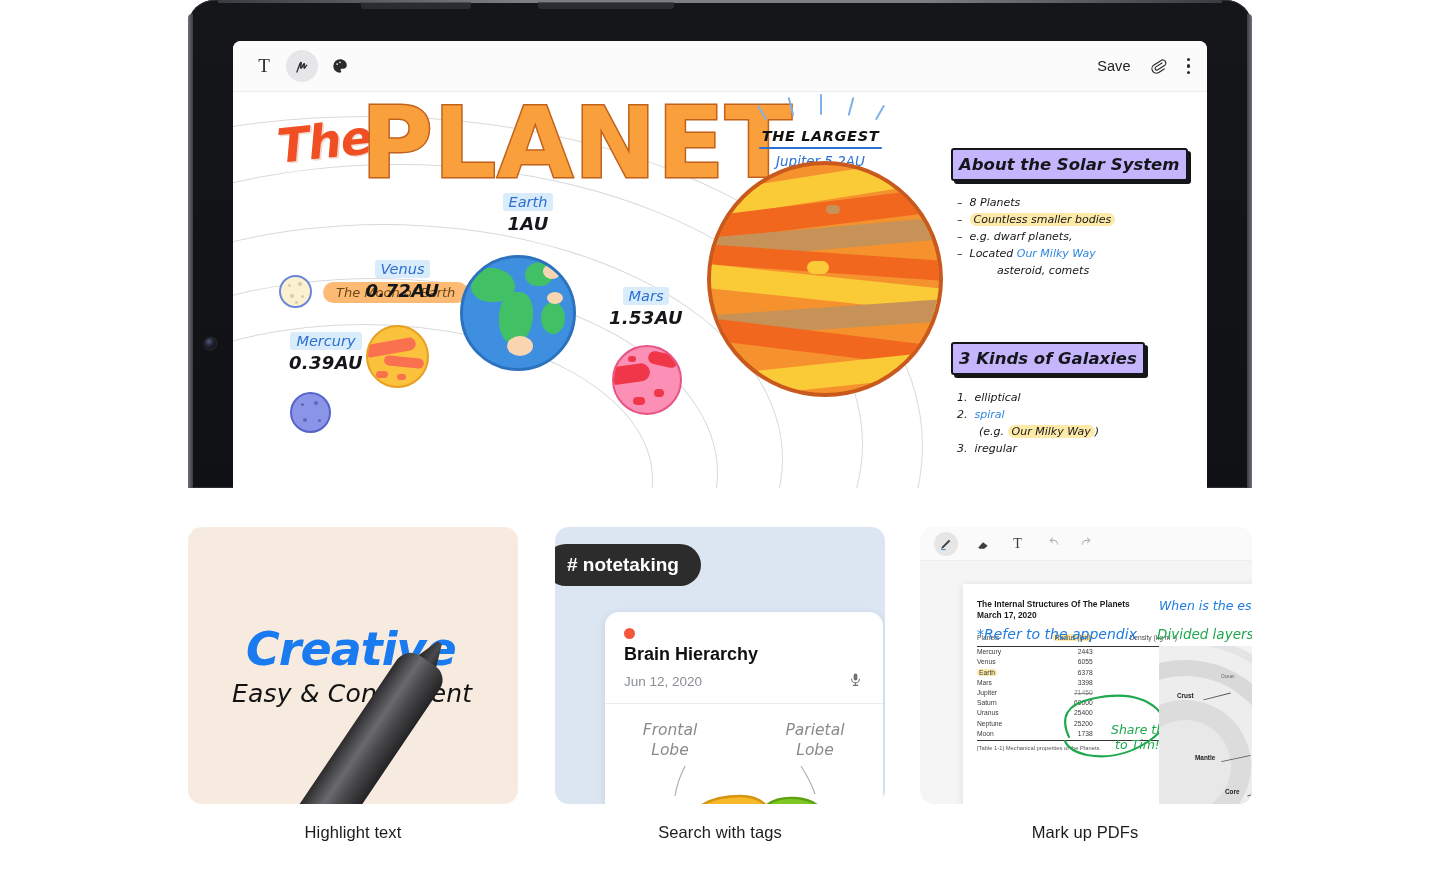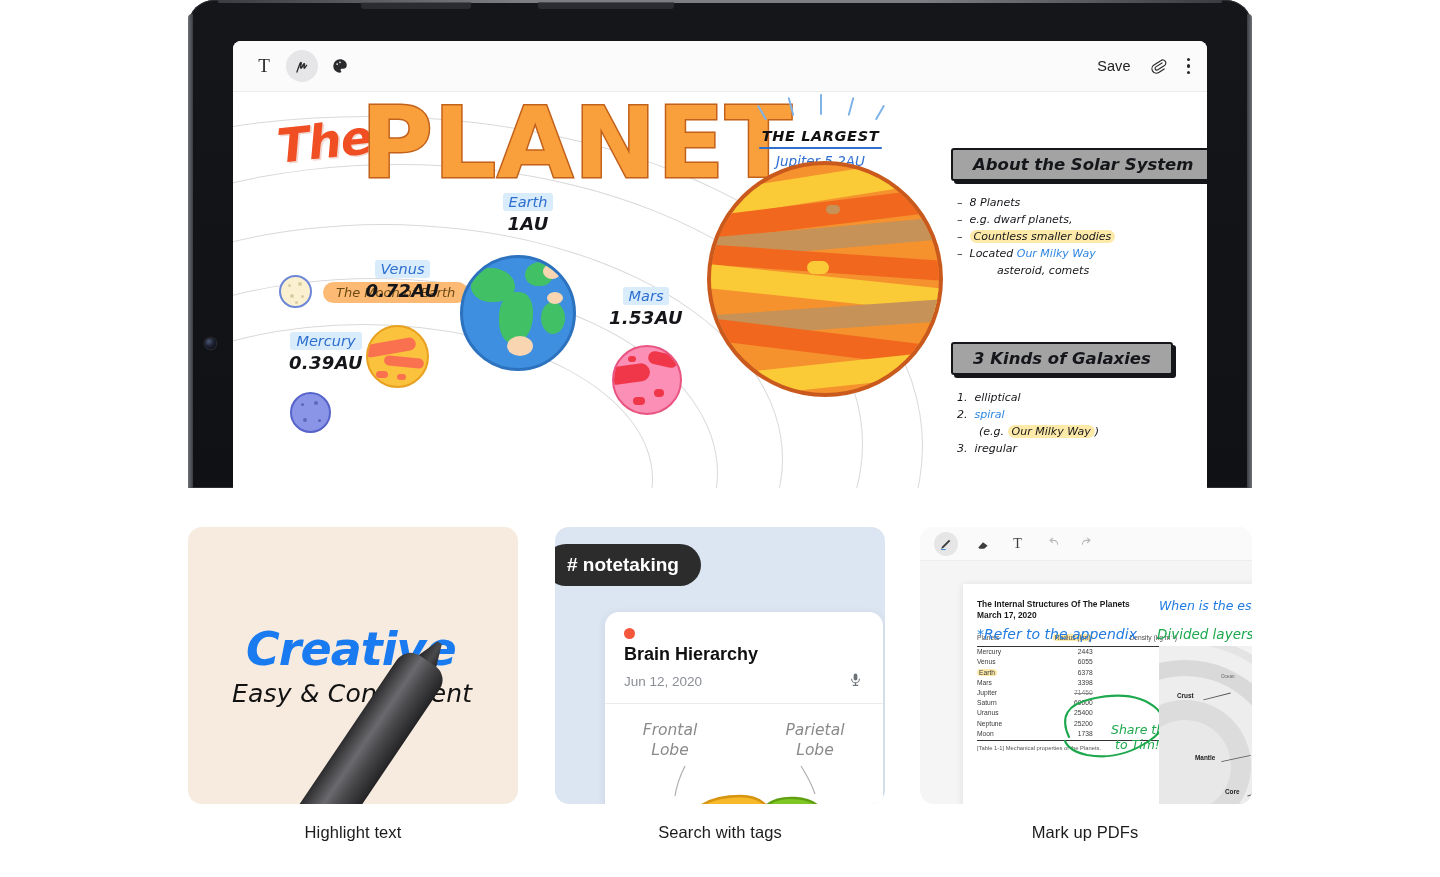--- a/index.html
+++ b/index.html
@@ -85,22 +85,22 @@
   .plabel{ position:absolute; text-align:center; font-family:"DejaVu Sans", sans-serif; }
   .plabel .nm{ display:inline-block; background:#D8ECFB; color:#2E6FD0; font-style:italic;
      font-size:14.5px; padding:1px 6px; border-radius:3px; white-space:nowrap;}
   .plabel .au{ margin-top:2px; font-size:18px; color:#15161a; font-weight:600; font-style:italic;
      letter-spacing:.3px;}
 
   .planet{ position:absolute; border-radius:50%; overflow:hidden; }
   .orbit{ position:absolute; border:1.4px solid #d9d9d9; border-radius:50%; background:transparent; }
 
   
-  .nbox{ position:absolute; background:#a3a3a3; border:2.4px solid #14161a; border-radius:3px;
-    padding:5px 20px; box-shadow:3px 3px 0 #15161a;}
+  .nbox{ position:absolute; background:#c4b5fd; border:2.4px solid #14161a; border-radius:3px;
+    padding:5px 6px; box-shadow:3px 3px 0 #15161a;}
   .nbox span{ font-family:"DejaVu Sans", sans-serif; font-style:italic; font-size:16.5px;
     color:#14161a; font-weight:600; white-space:nowrap;}
   .nlist{ position:absolute; font-family:"DejaVu Sans", sans-serif; font-style:italic;
     font-size:11px; color:#15161a; line-height:1.55; }
   .nlist .row{ white-space:nowrap; }
   .hl{ background:#FDE9A8; border-radius:7px; padding:0 4px; }
   .blu{ color:#2E86E0; }
 
   
   .cards{ position:absolute; left:0; top:527px; width:1440px; height:350px; }
@@ -310,22 +310,22 @@
           <span style="position:absolute;left:-30px;top:198px;width:300px;height:24px;border-radius:20px;background:#FBCB37;transform:rotate(-6deg);"></span>
           <span style="position:absolute;left:96px;top:96px;width:22px;height:13px;border-radius:10px;background:#FBCB37;"></span>
           <span style="position:absolute;left:115px;top:40px;width:14px;height:9px;border-radius:7px;background:#C69257;"></span>
         </div>
 
         <div class="nbox" style="left:718px;top:56px;">
           <span>About the Solar System</span>
         </div>
         <div class="nlist" style="left:724px;top:102px;">
           <div class="row">–&nbsp; <span>8 Planets</span></div>
+          <div class="row">–&nbsp; <span class="hl">Countless smaller bodies</span></div>
           <div class="row">–&nbsp; <span>e.g. dwarf planets,</span></div>
-          <div class="row">–&nbsp; <span class="hl">Countless smaller bodies</span></div>
           <div class="row">–&nbsp; <span>Located </span><span class="blu">Our Milky Way</span></div>
           <div class="row" style="padding-left:40px;"><span>asteroid, comets</span></div>
         </div>
 
         <div class="nbox" style="left:718px;top:250px;">
           <span>3 Kinds of Galaxies</span>
         </div>
         <div class="nlist" style="left:724px;top:297px;">
           <div class="row"><span>1.</span>&nbsp; <span>elliptical</span></div>
           <div class="row"><span>2.</span>&nbsp; <span class="blu">spiral</span></div>

